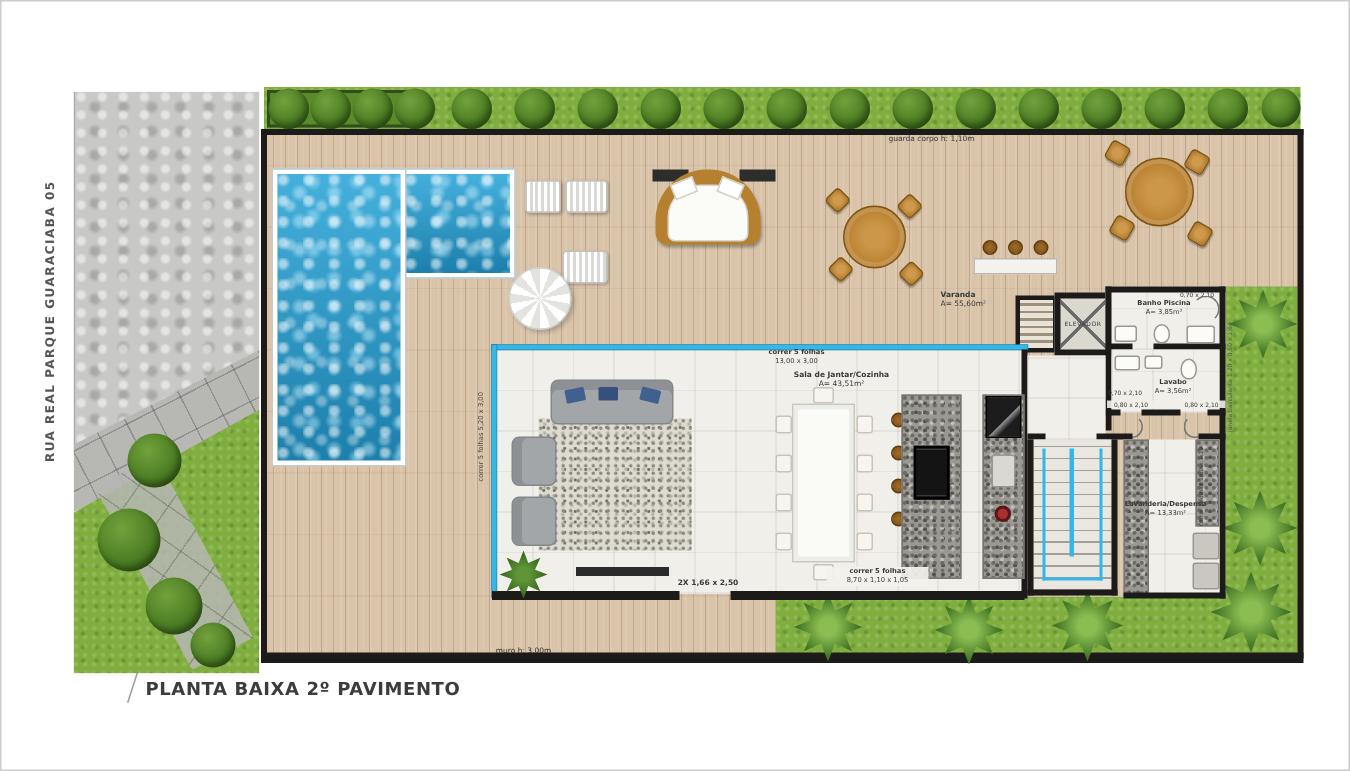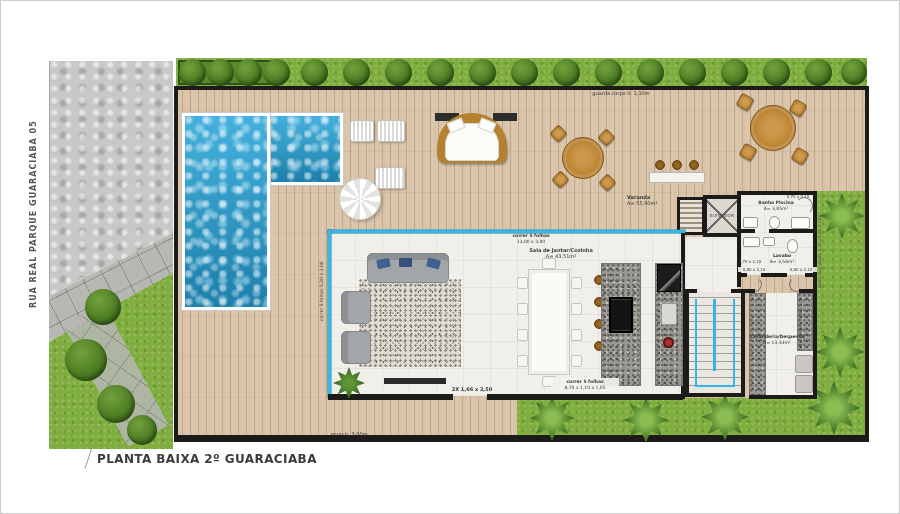--- a/index.html
+++ b/index.html
@@ -285,15 +285,15 @@
     <span>correr 2 folhas</span> <span>1,60 x 1,10</span>
   </div>
 
   <div class="vlbl" style="left:817px;top:212px;height:76px;font-size:4px;color:#555;">
     <span>janela basculante</span> <span>1,20 x 0,60 x 1,60</span>
   </div>
 
   <div class="lbl" style="left:316px;top:430px;width:64px;color:#2e2e2e;">muro h: 3,00m</div>
 
   <div class="abs" style="left:87px;top:446px;width:1px;height:22px;background:#9a9a9a;transform:rotate(18deg);"></div>
-  <div class="abs" style="left:96px;top:451px;font-size:12px;font-weight:700;color:#3c3c3c;letter-spacing:.4px;">PLANTA BAIXA 2º GUARACIABA</div>
+  <div class="abs" style="left:96px;top:451px;font-size:12px;font-weight:700;color:#3c3c3c;letter-spacing:.4px;">PLANTA BAIXA 2º PAVIMENTO</div>
 
 </div>
 
 </body></html>

